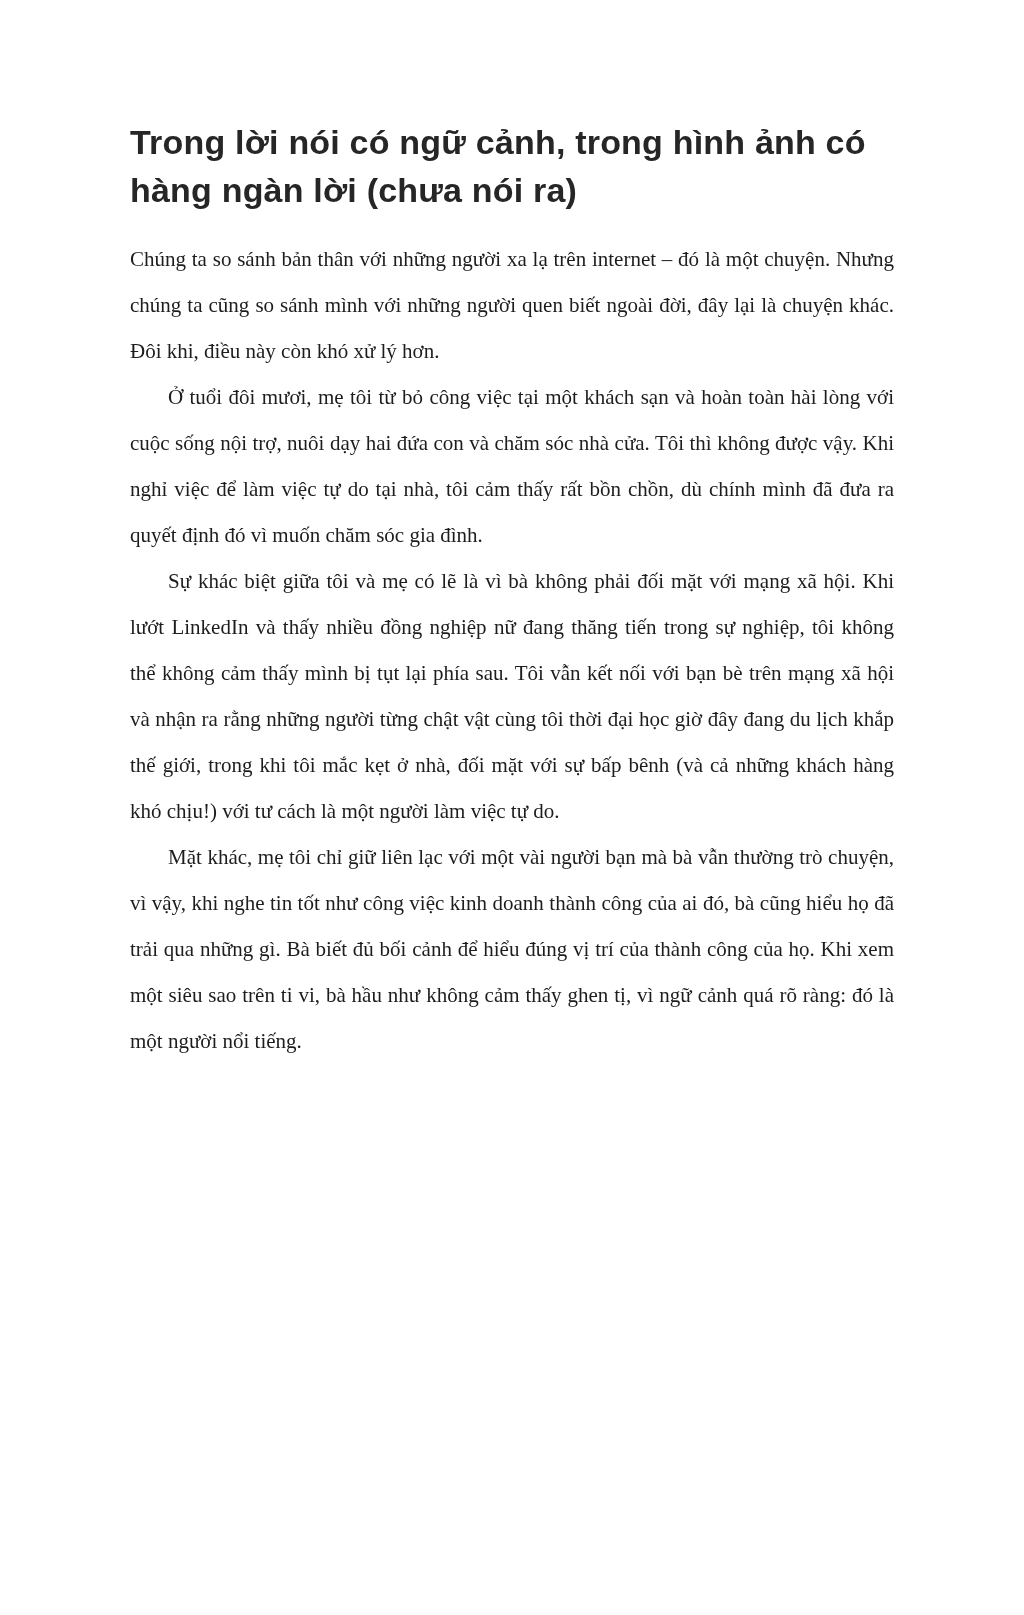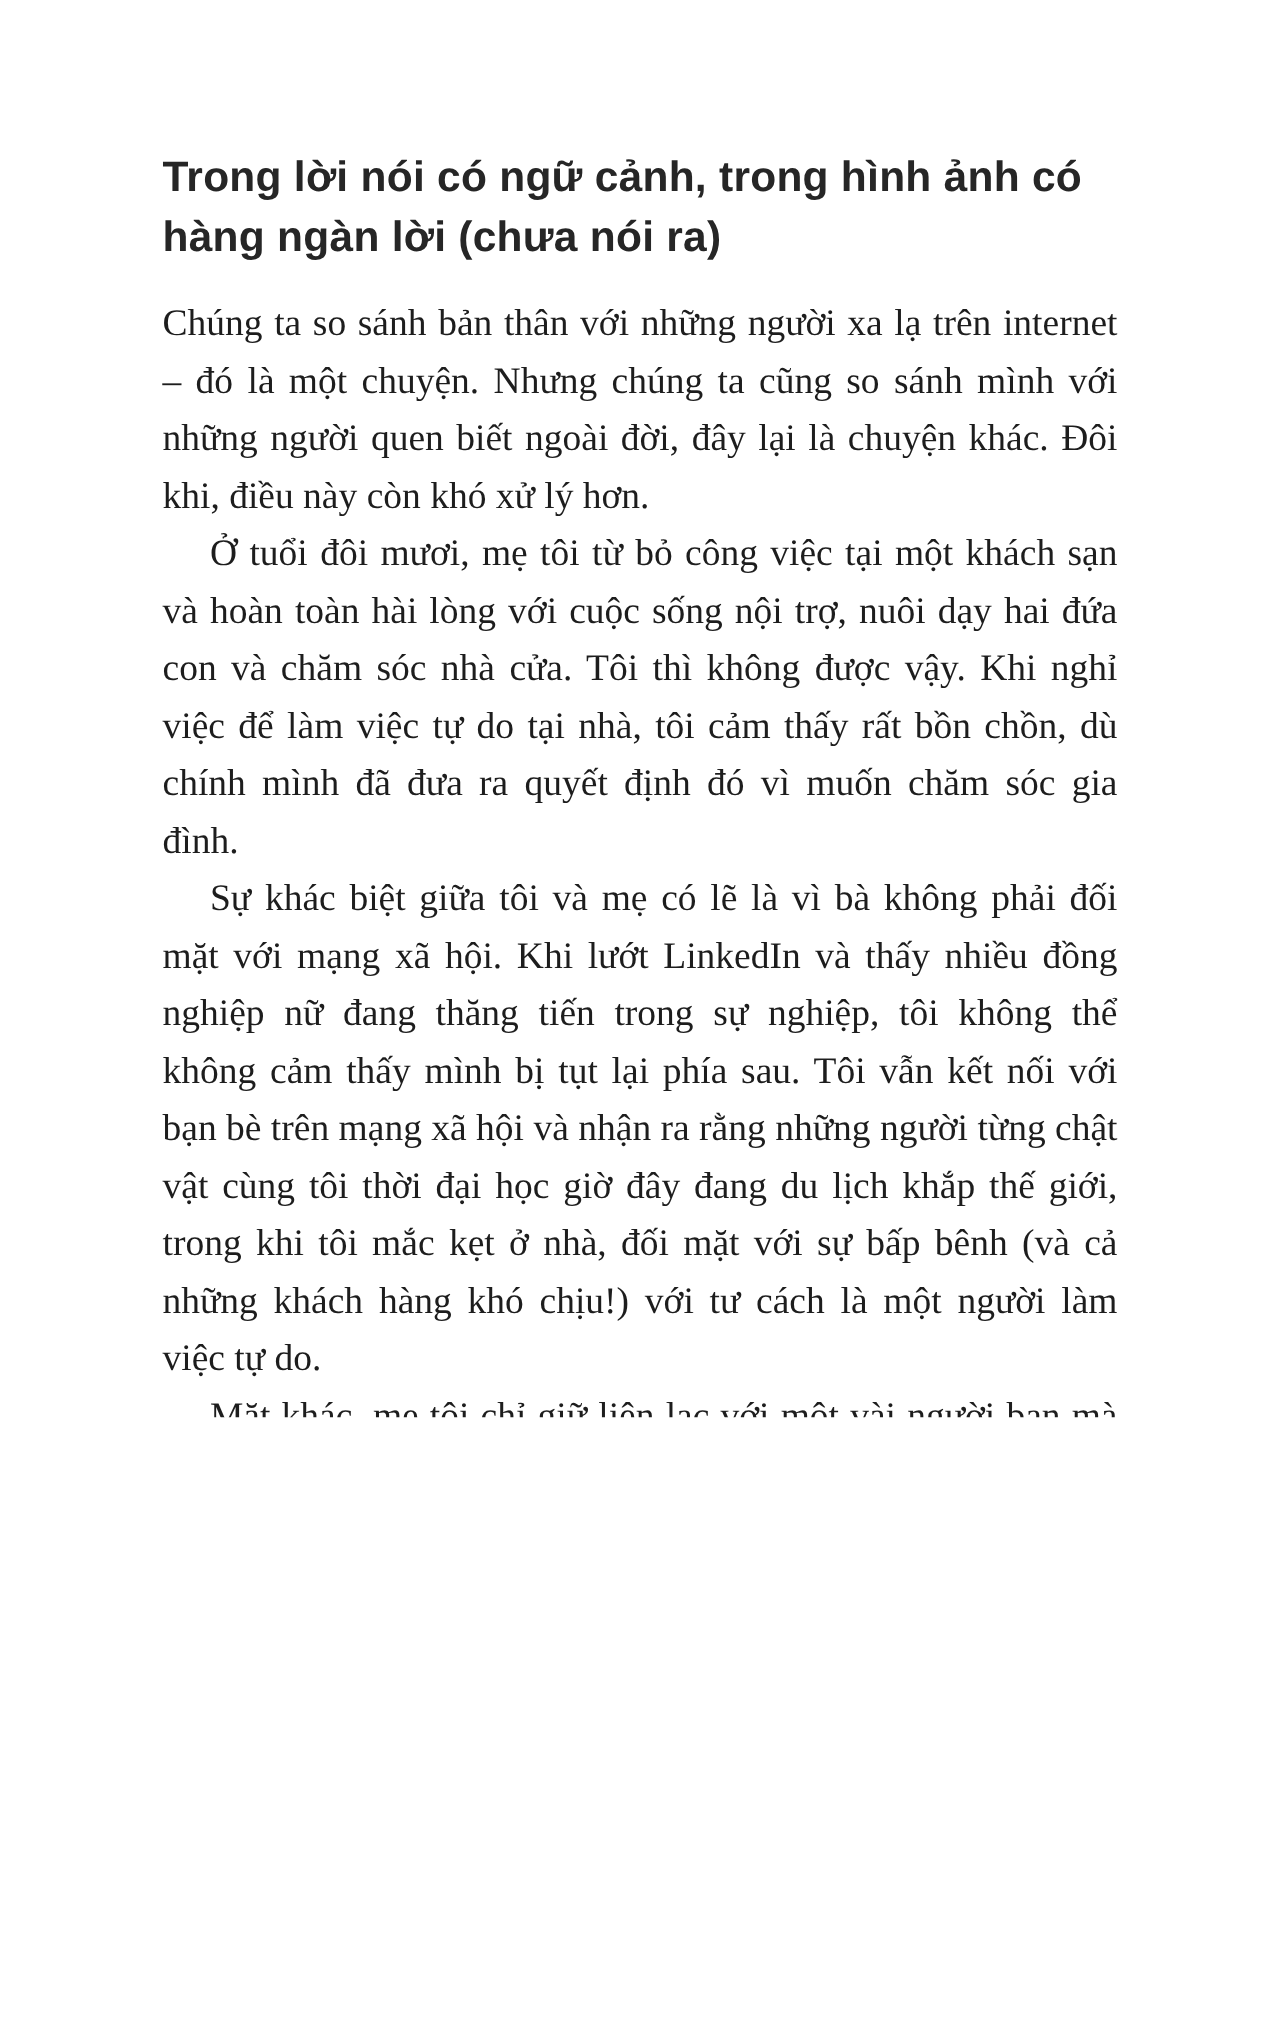--- a/index.html
+++ b/index.html
@@ -24,21 +24,21 @@
     font-family: "Liberation Sans", "DejaVu Sans", sans-serif;
     font-weight: 700;
     font-size: 34px;
     line-height: 48px;
     letter-spacing: 0.2px;
     color: #262626;
     margin: 0 0 22px 0;
   }
   .body-para {
     font-family: "Liberation Serif", "DejaVu Serif", serif;
-    font-size: 30px;
+    font-size: 21px;
     line-height: 46px;
     color: #1d1d1d;
     text-align: justify;
     margin: 0;
   }
   .body-para.indent {
     text-indent: 38px;
   }
   .page-number {
     position: absolute;

